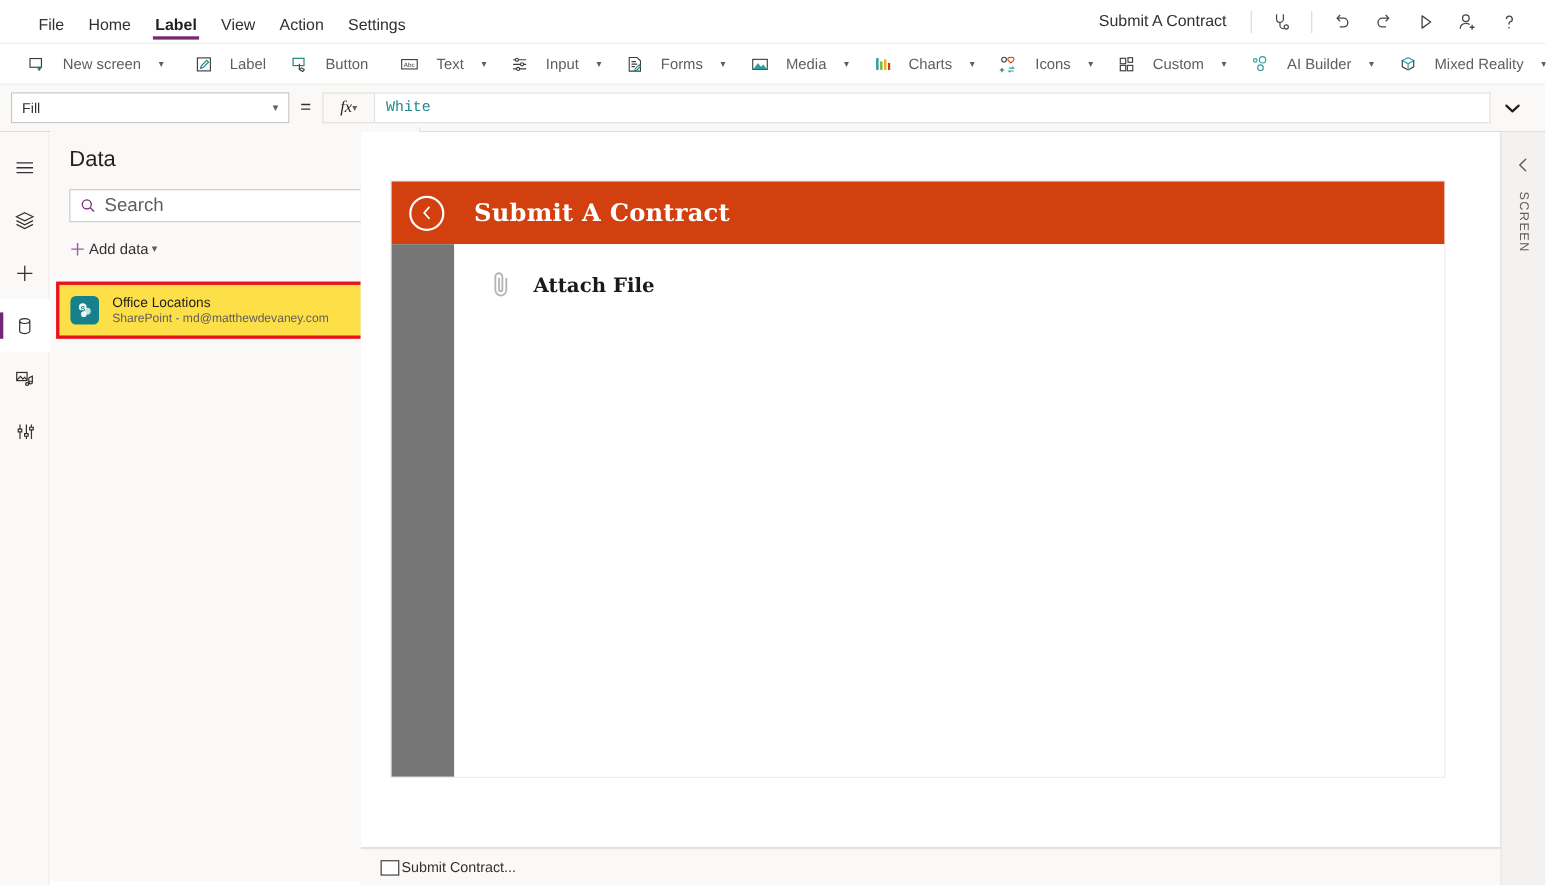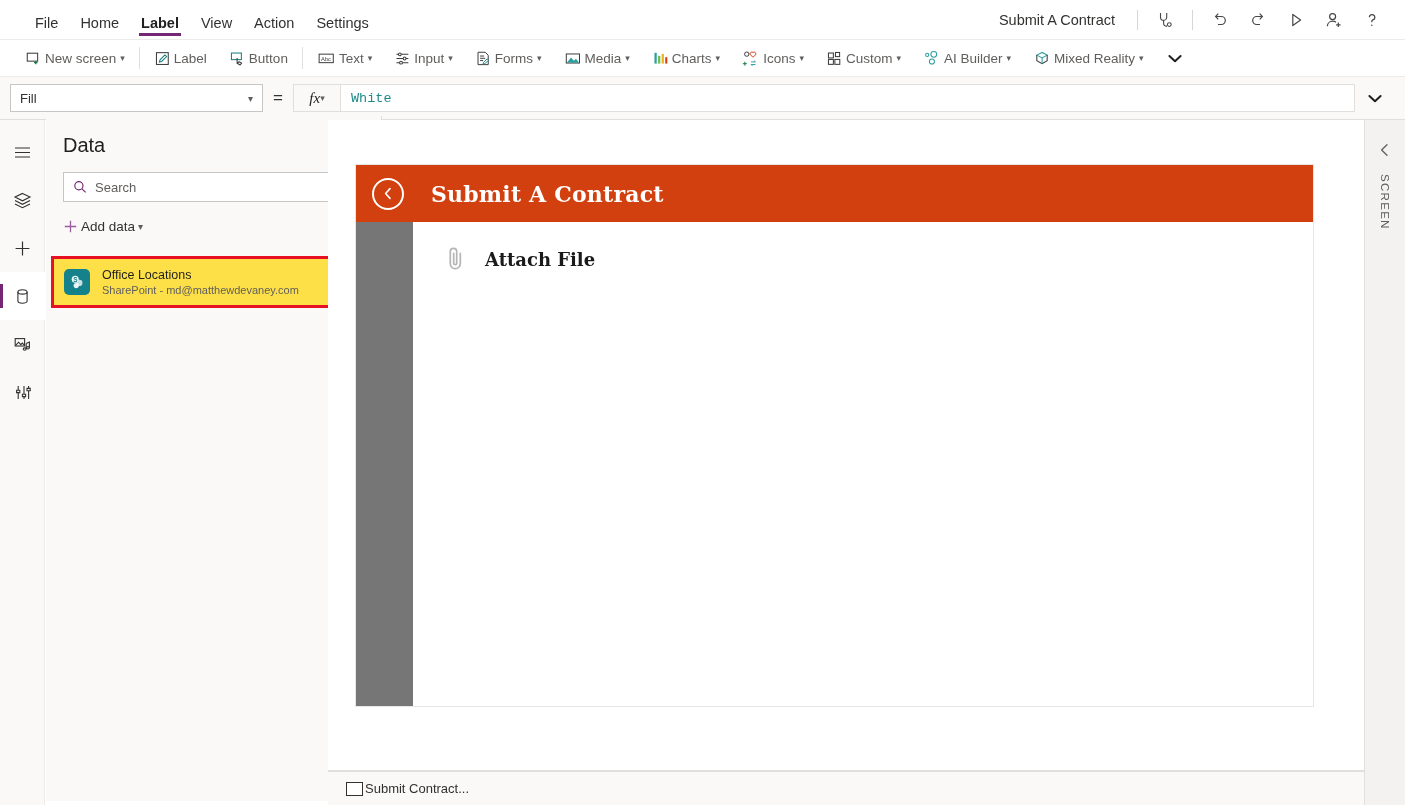--- a/index.html
+++ b/index.html
@@ -39,21 +39,21 @@
   .mb-divider {
     position:absolute; left:0; top:39px; width:1405px; height:1px; background:#edebe9;
   }
 
   
   .ribbon {
     position:absolute; left:0; top:40px; width:1405px; height:36px;
     background:#ffffff; display:flex; align-items:center; padding-left:14px;
   }
   .rb {
-    display:flex; align-items:center; gap:3px; height:34px;
+    display:flex; align-items:center; gap:15px; height:34px;
     padding:0 11px; cursor:pointer; color:#605e5c; font-size:13.5px;
     white-space:nowrap;
   }
   .rb .chev { font-size:9px; color:#605e5c; margin-left:1px; }
   .rb-sep { width:1px; height:22px; background:#e1dfdd; margin:0 3px; }
   .ribbon-divider {
     position:absolute; left:0; top:76px; width:1405px; height:1px; background:#edebe9;
   }
 
   
@@ -117,21 +117,21 @@
   .dp-title{ font-size:20px; color:#201f1e; font-weight:400; }
   .dp-close{ width:26px; height:26px; display:flex; align-items:center;
     justify-content:center; cursor:pointer; color:#323130; }
   .searchbox{
     margin:6px 16px 0 17px; height:30px; background:#ffffff;
     border:1px solid #c8c6c4; display:flex; align-items:center; gap:8px;
     padding:0 9px; cursor:text;
   }
   .searchbox input{
     border:none; outline:none; background:transparent; flex:1;
-    font-family:"Liberation Sans",sans-serif; font-size:13px; color:#0f172a;
+    font-family:"Liberation Sans",sans-serif; font-size:17px; color:#0f172a;
   }
   .searchbox input::placeholder{ color:#605e5c; }
   .adddata{
     margin:10px 16px 0 17px; height:28px; display:flex; align-items:center;
     gap:3px; cursor:pointer; font-size:13.5px; color:#323130;
   }
   .adddata .chev{ font-size:10px; color:#605e5c; }
   .ds-item{
     position:relative; margin:16px 4px 9px 5px; height:52px;
     border:3px solid #e81123; background:#fde047;

